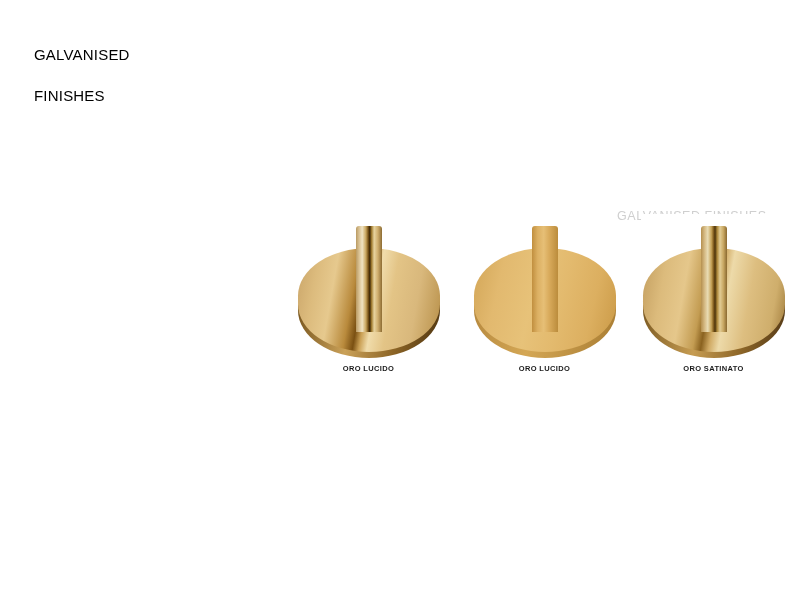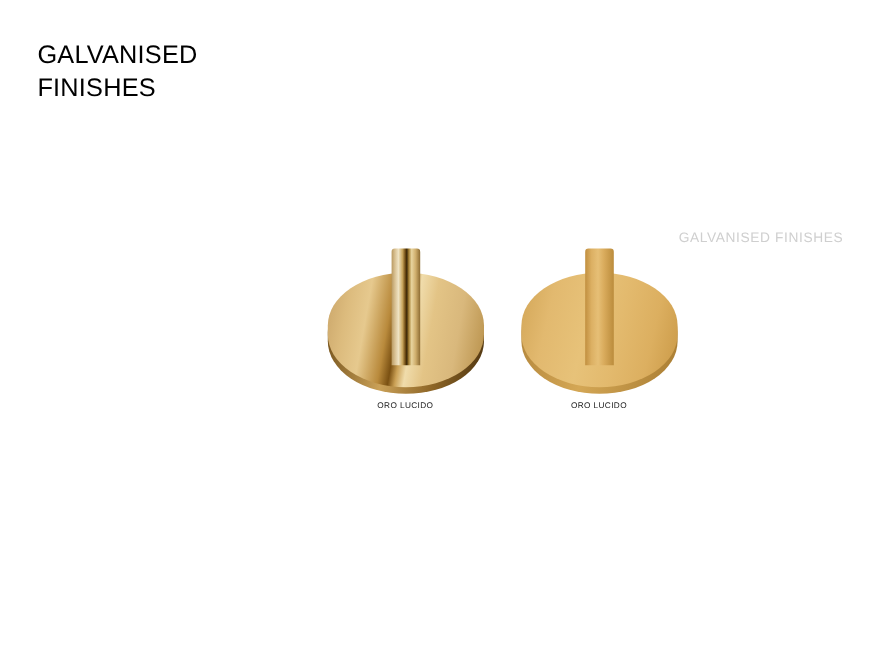--- a/index.html
+++ b/index.html
@@ -15,22 +15,22 @@
     overflow: hidden;
     font-family: "Liberation Sans", sans-serif;
     -webkit-font-smoothing: antialiased;
   }
 
   
   #page-title {
     position: absolute;
     left: 34px;
     top: 34px;
-    font-size: 23px;
-    line-height: 30px;
+    font-size: 15px;
+    line-height: 41px;
     letter-spacing: 0.2px;
     color: #000000;
     font-weight: 400;
     white-space: pre-line;
   }
 
   
   #watermark-title {
     position: absolute;
     left: 617px;
@@ -113,21 +113,21 @@
 
   .swatch-label {
     position: absolute;
     top: 150px;
     left: 0;
     width: 145px;
     text-align: center;
     font-size: 7.5px;
     letter-spacing: 0.35px;
     color: #1a1a1a;
-    font-weight: 400;
+    font-weight: 700;
     white-space: nowrap;
   }
 
   
   .lucido .disc {
     background:
       linear-gradient(100deg,
         #c9a468 0%,
         #dcbb7d 14%,
         #e6c98e 26%,
@@ -250,14 +250,23 @@
   <div class="swatch opaco" style="left:176px;">
     <div class="swatch-photo">
       <div class="disc-shadow"></div>
       <div class="disc-rim"></div>
       <div class="disc"></div>
       <div class="post"></div>
     </div>
     <div class="swatch-label">ORO LUCIDO</div>
   </div>
 
+  <div class="swatch satinato" style="left:345px;">
+    <div class="swatch-photo">
+      <div class="disc-shadow"></div>
+      <div class="disc-rim"></div>
+      <div class="disc"></div>
+      <div class="post"></div>
+    </div>
+    <div class="swatch-label">ORO SATINATO</div>
+  </div>
 
 </div>
 
 </body></html>

